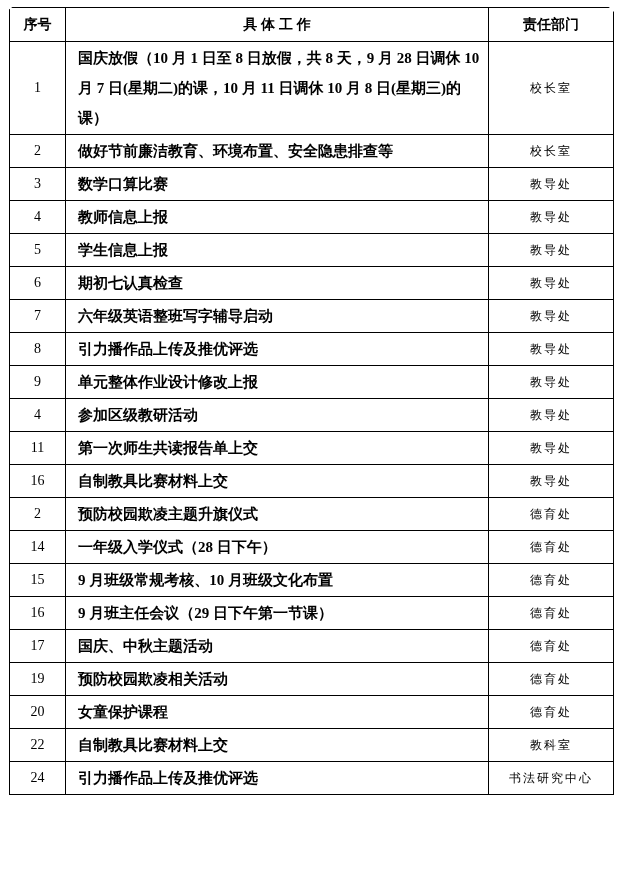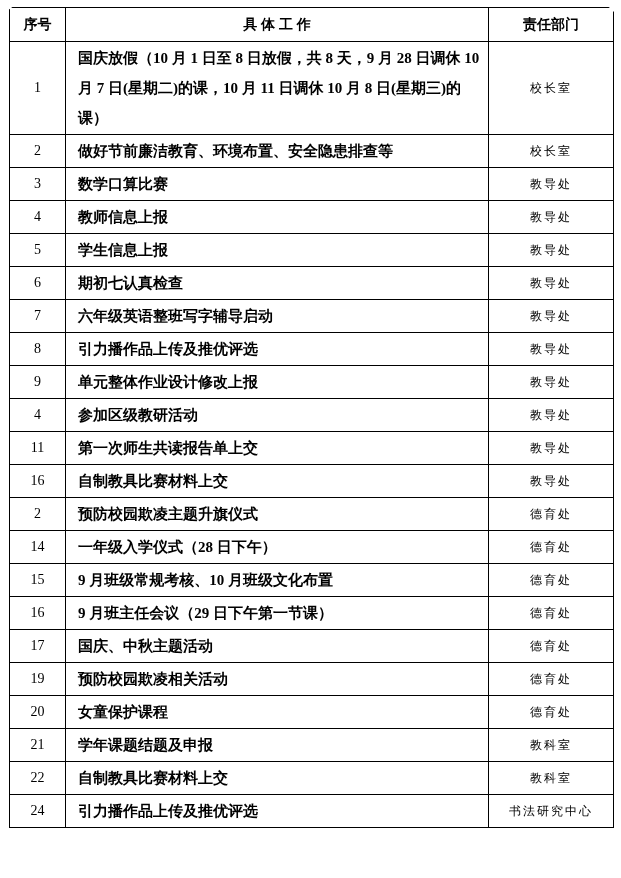--- a/index.html
+++ b/index.html
@@ -191,25 +191,20 @@
     <td class="cell-work">预防校园欺凌相关活动</td>
     <td class="cell-dept">德育处</td>
   </tr>
 
   <tr>
     <td class="cell-index">20</td>
     <td class="cell-work">女童保护课程</td>
     <td class="cell-dept">德育处</td>
   </tr>
 
-  <tr>
-    <td class="cell-index">21</td>
-    <td class="cell-work">学年课题结题及申报</td>
-    <td class="cell-dept">教科室</td>
-  </tr>
 
   <tr>
     <td class="cell-index">22</td>
     <td class="cell-work">自制教具比赛材料上交</td>
     <td class="cell-dept">教科室</td>
   </tr>
 
 
   <tr>
     <td class="cell-index">24</td>

